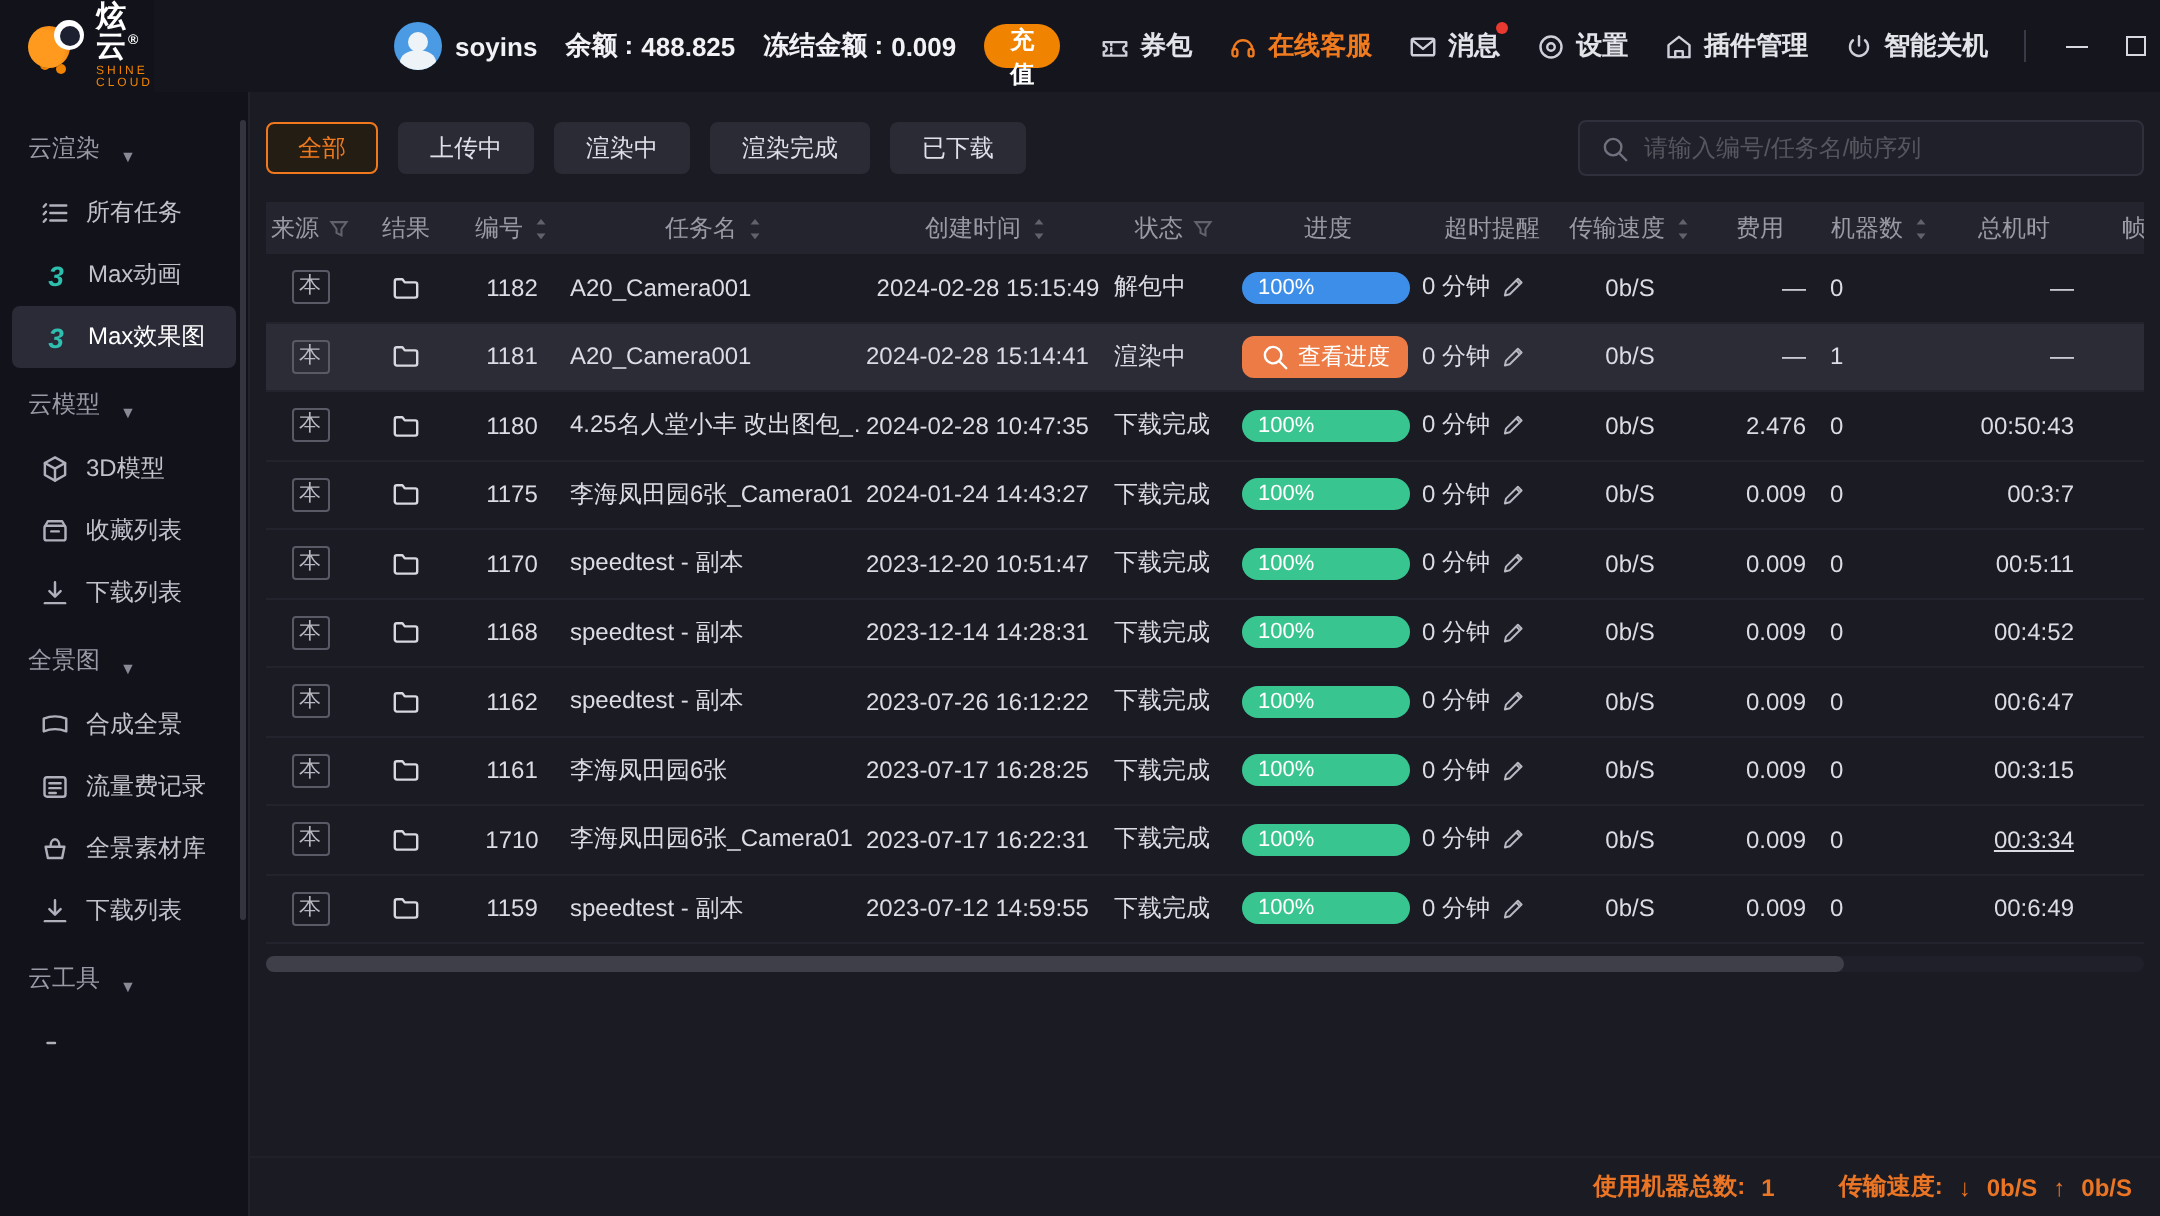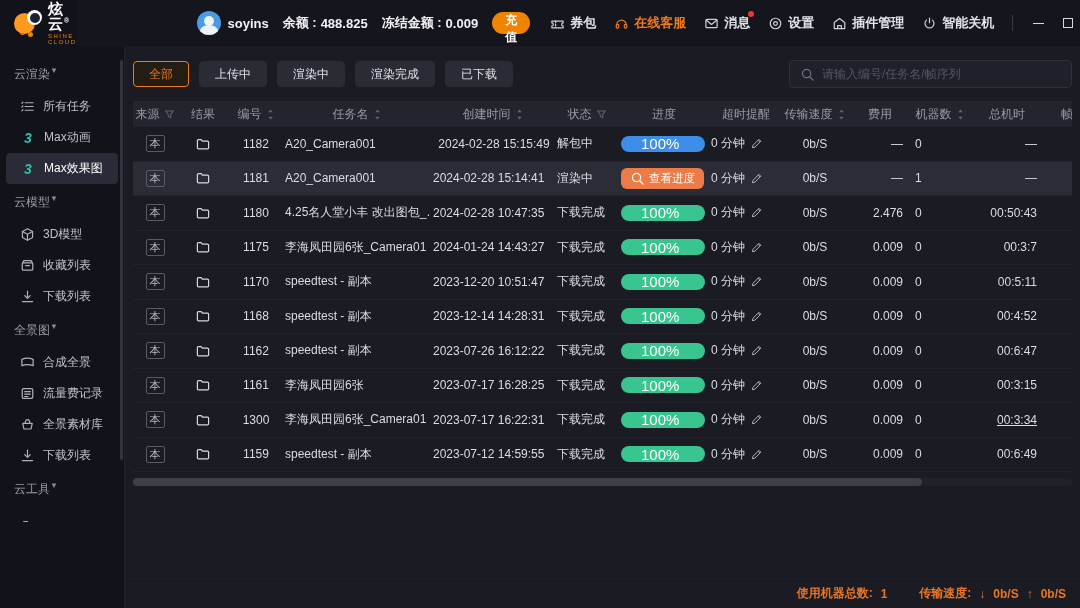--- a/index.html
+++ b/index.html
@@ -39,21 +39,21 @@
   .winctrl .sep { width:1px; height:16px; background:#3a3a46; margin-right:8px; }
   .wbtn { width:26px; height:26px; display:flex; align-items:center; justify-content:center; cursor:pointer; color:#d8d8e0; }
   .wbtn .min { width:11px; height:0; border-top:1.6px solid #d8d8e0; }
   .wbtn .max { width:10px; height:10px; border:1.6px solid #d8d8e0; }
 
   
   .body { flex:1; display:flex; min-height:0; }
   .sidebar { width:125px; flex:0 0 125px; background:#12121a; padding:12px 0 0 0; position:relative; border-right:1px solid #22222c; }
   .side-scroll { position:absolute; right:1px; top:14px; height:400px; width:3px; background:#34343e; border-radius:2px; }
   .side-section { margin-bottom:2px; }
-  .side-header { display:flex; align-items:flex-start; gap:0; color:#9a9aa6; font-size:12px; padding:8px 0 8px 14px; cursor:pointer; }
+  .side-header { display:flex; align-items:flex-end; gap:10px; color:#9a9aa6; font-size:12px; padding:8px 0 8px 14px; cursor:pointer; }
   .side-header .caret { font-size:8px; color:#8a8a96; }
   .side-item { display:flex; align-items:center; gap:8px; color:#c2c2cc; font-size:12px; padding:0 0 0 14px; height:31px; margin:0 6px 0 6px; border-radius:4px; cursor:pointer; }
   .side-item.active { background:#2b2b38; color:#fff; }
   .side-item .icn { color:#b0b0bc; display:flex; }
   .max3 { color:#2fbfae; font-weight:bold; font-size:14px; font-style:italic; width:16px; text-align:center; }
 
   .main { flex:1; position:relative; padding:14px 8px 0 8px; display:flex; flex-direction:column; min-width:0; }
 
   
   .toolbar { display:flex; align-items:center; justify-content:space-between; margin-bottom:13px; }
@@ -72,21 +72,21 @@
   .th { display:flex; align-items:center; justify-content:center; gap:4px; color:#9a9aa6; font-size:12px; white-space:nowrap; cursor:pointer; }
   .th .icn { color:#62626e; display:flex; }
   .rows {}
   .trow { display:flex; align-items:center; height:34.5px; border-bottom:1px solid #23232d; }
   .trow.hl { background:#2c2c37; }
   .td { font-size:12px; color:#dcdce4; white-space:nowrap; overflow:hidden; text-overflow:ellipsis; display:flex; align-items:center; }
   .td.c-center { justify-content:center; } .td.c-right { justify-content:flex-end; padding-right:10px; } .td.c-left { padding-left:2px; }
   .badge-src { border:1px solid #5a5a66; color:#b8b8c2; font-size:11px; padding:1px 3px; border-radius:2px; line-height:1.2; }
   .folder-btn { background:none; border:none; color:#d8d8e0; cursor:pointer; display:flex; }
   .pbar { width:84px; height:16px; border-radius:8px; display:flex; align-items:center; }
-  .pbar span { color:#fff; font-size:15px; padding-left:20px; }
+  .pbar span { color:#fff; font-size:11px; padding-left:8px; }
   .pbar.teal { background:#38c58f; }
   .pbar.blue { background:#3d8ee8; }
   .view-btn { display:flex; align-items:center; gap:4px; background:#ed7b45; color:#fff; border:none; border-radius:6px;
       height:21px; padding:0 9px; font-size:11.5px; cursor:pointer; font-family:inherit; }
   .view-btn .icn { display:flex; color:#fff; }
   .timeout { display:flex; align-items:center; gap:5px; }
   .timeout .icn { color:#b8b8c2; cursor:pointer; display:flex; }
   .hscroll { margin-top:6px; height:8px; width:939px; background:#20202a; border-radius:4px; }
   .hscroll .thumb { width:84%; height:8px; background:#3f3f4a; border-radius:4px; cursor:pointer; }
 
@@ -872,21 +872,21 @@
                 <div class="td c-center" style="width: 52px; flex: 0 0 52px;">
                   <button class="folder-btn">
                     <span class="icn">
                       <svg width="16" height="16" viewBox="0 0 16 16" fill="none" stroke="currentColor" stroke-width="1.2" stroke-linejoin="round">
                         <path d="M2.4 4.6a1 1 0 011-1h2.8l1.2 1.6h5.2a1 1 0 011 1v5.6a1 1 0 01-1 1H3.4a1 1 0 01-1-1z"></path>
                       </svg>
                     </span>
                   </button>
                 </div>
                 <div class="td c-center" style="width: 54px; flex: 0 0 54px;">
-                  <span>1300</span>
+                  <span>1710</span>
                 </div>
                 <div class="td c-left" style="width: 148px; flex: 0 0 148px;">
                   <span>李海凤田园6张_Camera01</span>
                 </div>
                 <div class="td c-left" style="width: 124px; flex: 0 0 124px;">
                   <span>2023-07-17 16:22:31</span>
                 </div>
                 <div class="td c-left" style="width: 64px; flex: 0 0 64px;">
                   <span>下载完成</span>
                 </div>

